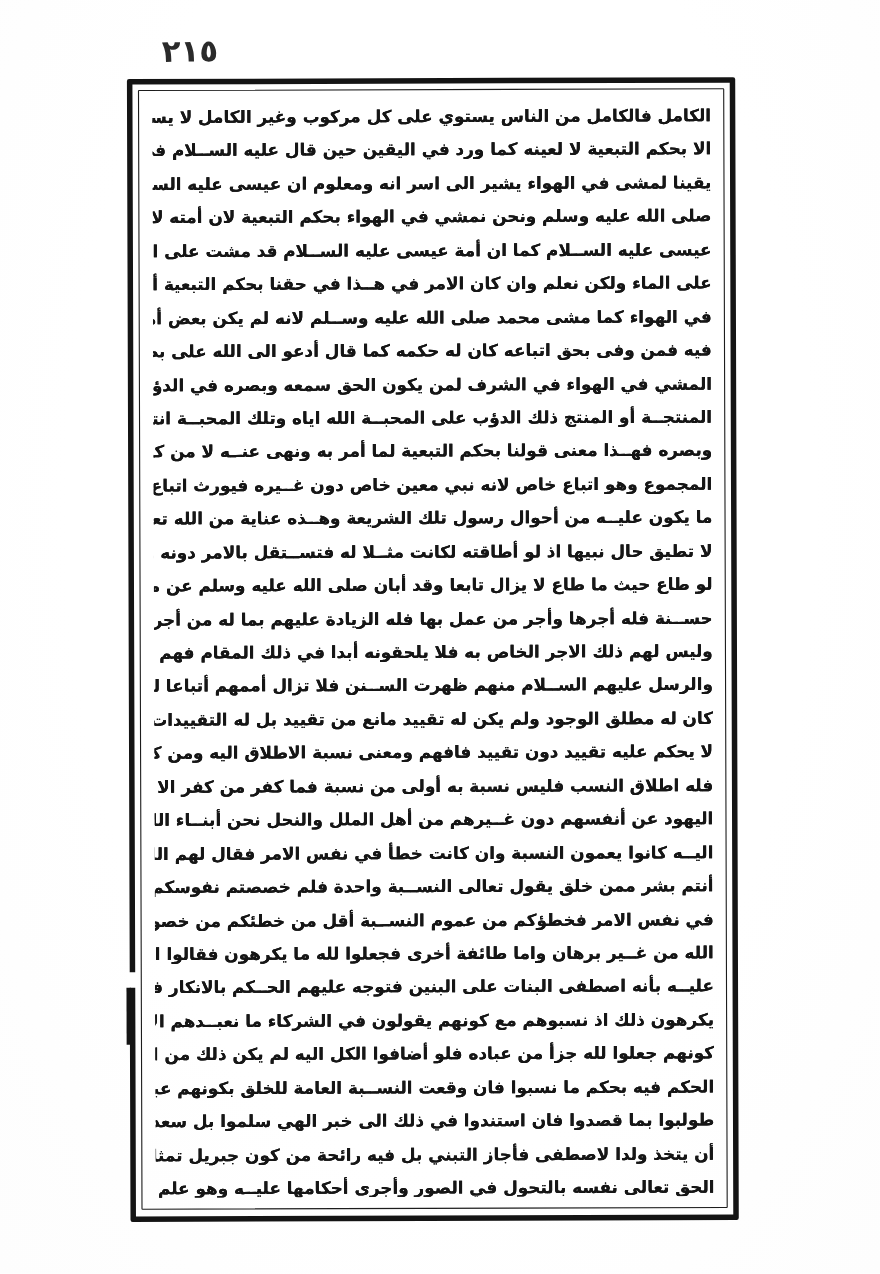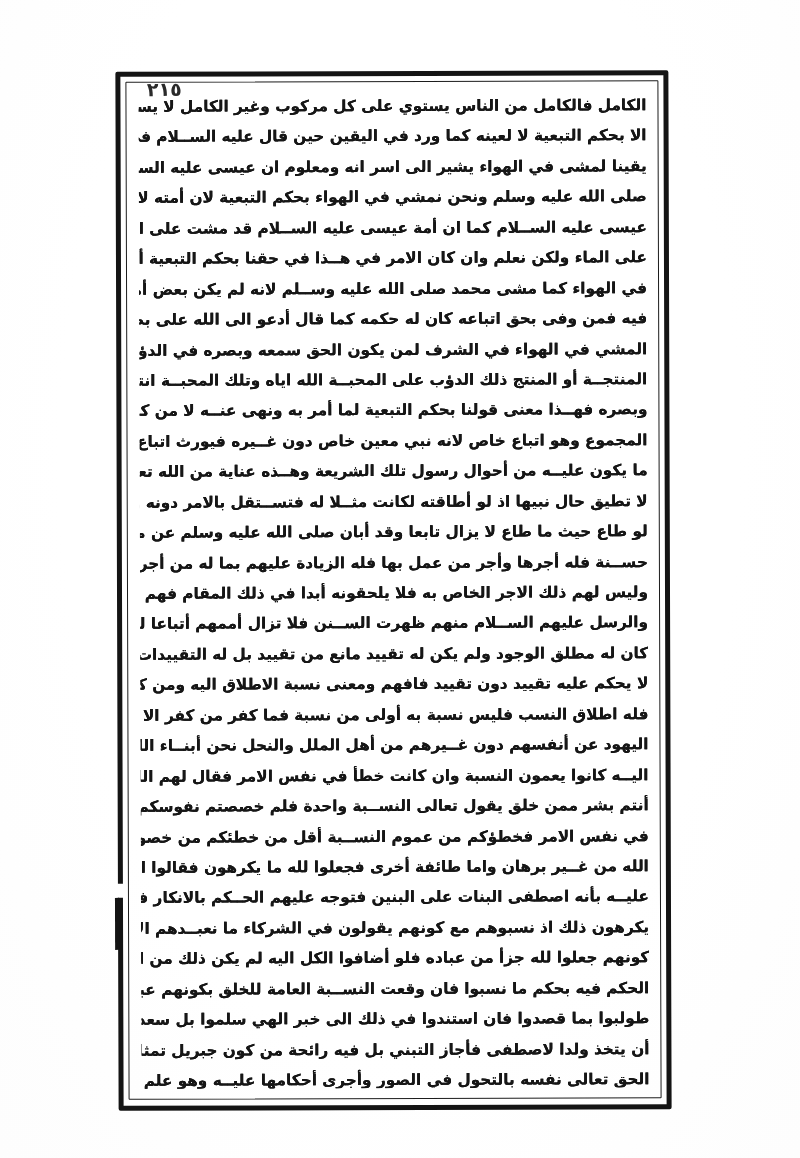--- a/index.html
+++ b/index.html
@@ -17,26 +17,25 @@
   .scan-page {
     position: absolute;
     inset: 0;
     background:
       radial-gradient(ellipse at 50% 40%, #ffffff 60%, #fdfdfd 100%);
   }
   .page-number {
     position: absolute;
     top: 30px;
     left: 147px;
-    font-size: 19px;
+    font-size: 28px;
     font-weight: 600;
     color: #2a2a2a;
     letter-spacing: 2px;
     transform: rotate(-1deg);
-    margin-top: 48px;
   }
   .frame-outer {
     position: absolute;
     left: 117px;
     top: 71px;
     width: 553px;
     height: 1039px;
     border: 5px solid #141414;
     border-radius: 2px;
     transform: rotate(-0.18deg);

